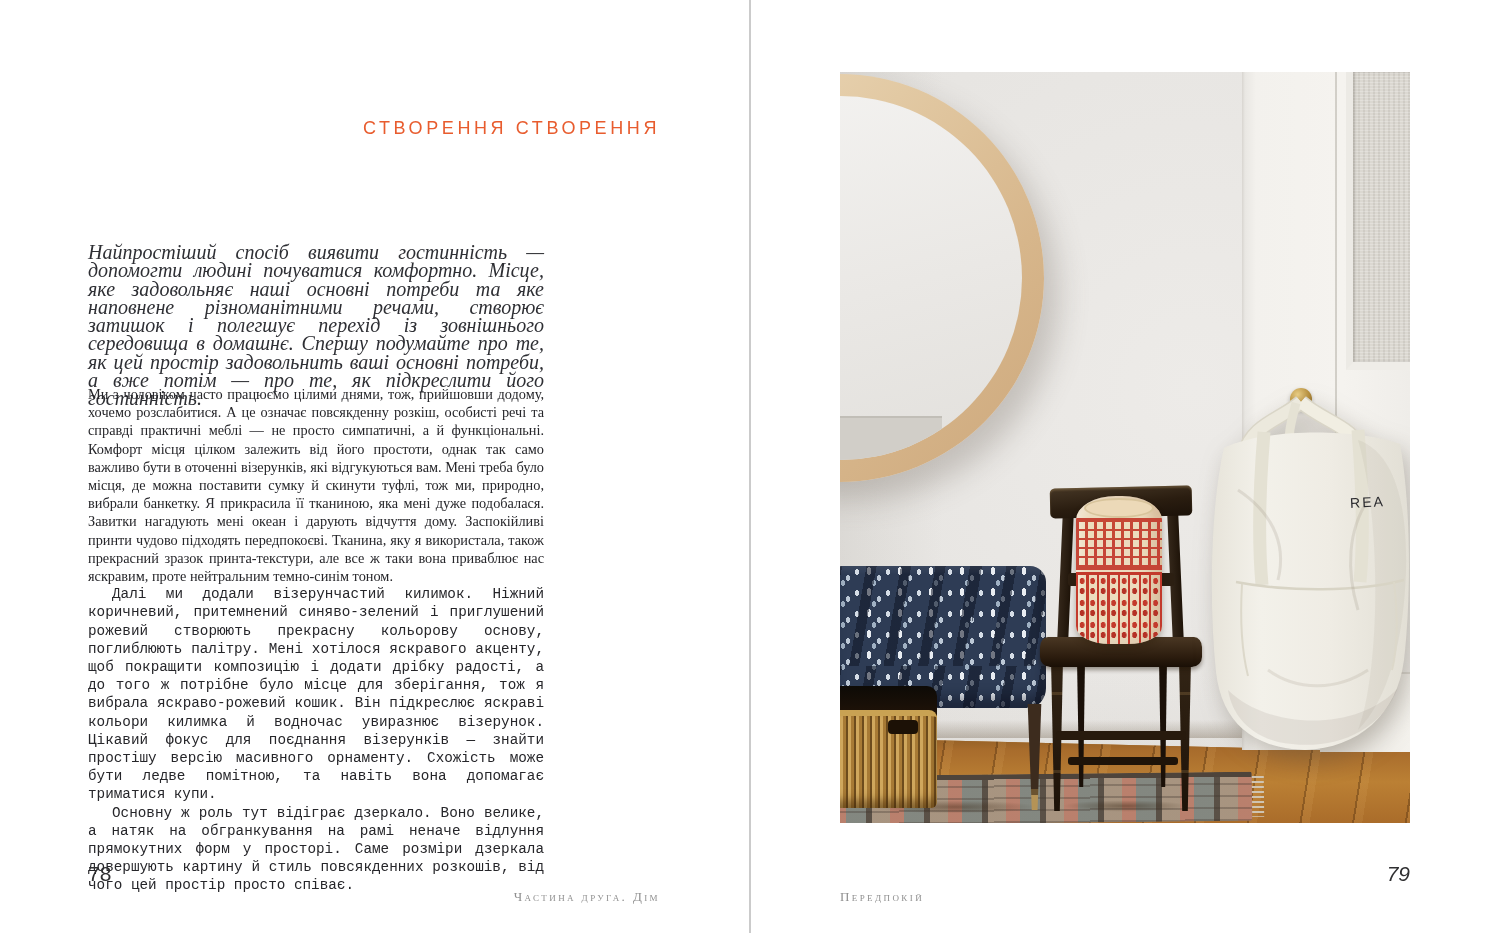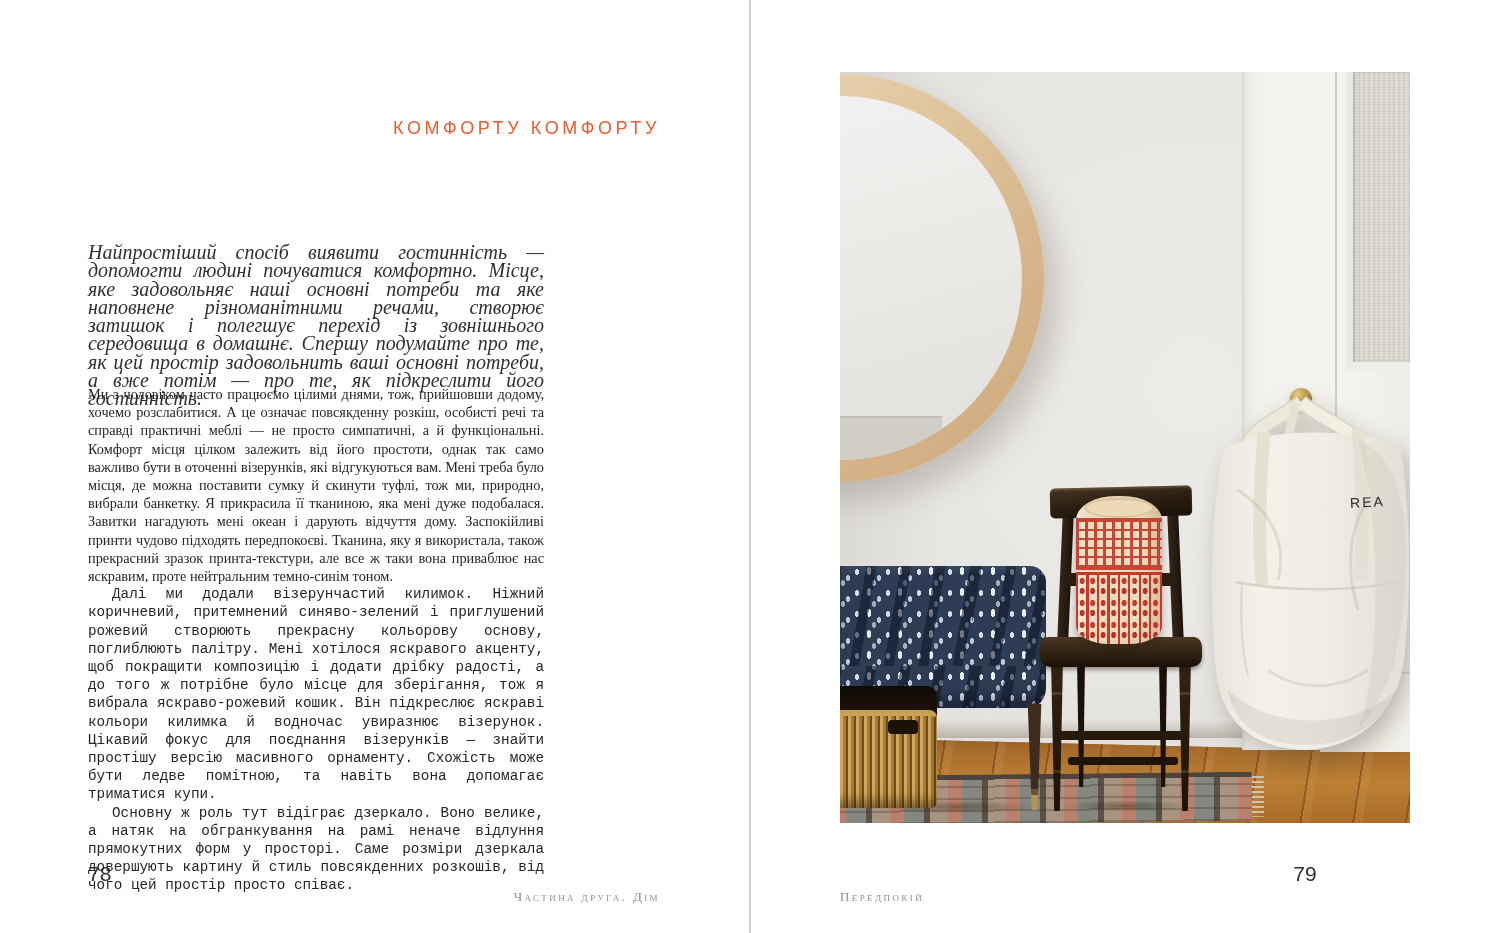--- a/index.html
+++ b/index.html
@@ -14,21 +14,21 @@
     font-size:18px;line-height:1;letter-spacing:3.6px;color:#e85c2e;font-weight:400;white-space:nowrap;}
   .intro{position:absolute;left:88px;top:243px;width:456px;font-style:italic;
     font-size:20px;line-height:18.3px;color:#2e2f34;text-align:justify;}
   .body-text{position:absolute;left:88px;top:385px;width:456px;font-size:14.3px;line-height:18.2px;
     color:#26262a;text-align:justify;}
   .body-text p{margin:0;}
   .body-text p + p{text-indent:24px;font-family:Liberation Mono, monospace;}
 
   .page-num{position:absolute;top:862px;font-family:"Liberation Sans",sans-serif;font-size:21px;color:#2f2f31;}
   .page-num-left{left:88px;}
-  .page-num-right{left:1200px;width:210px;text-align:center;}
+  .page-num-right{left:1200px;width:210px;text-align:right;font-style:italic;}
   .running-foot{position:absolute;top:889px;font-family:Liberation Serif, serif;font-size:13px;
     letter-spacing:2.4px;color:#8f8f8f;font-variant:small-caps;white-space:nowrap;}
   .foot-left{right:840px;}
   .foot-right{left:840px;}
 
   
   .photo{position:absolute;left:840px;top:72px;width:570px;height:751px;overflow:hidden;
     background:radial-gradient(120% 95% at 62% 42%, #edebe8 0%, #e7e5e2 55%, #dedcd9 100%);}
   .wall-vignette{position:absolute;inset:0;z-index:1;
     background:linear-gradient(90deg, rgba(150,145,135,0.14) 0%, rgba(150,145,135,0) 18%),
@@ -156,21 +156,21 @@
     font-family:"Liberation Sans",sans-serif;font-size:14px;letter-spacing:2px;color:#2a2a2e;}
 </style>
 </head>
 <body>
 
 <div class="spread">
 
   <div class="gutter"></div>
 
   <div>
-    <div class="chapter-title">КОМФОРТУ КОМФОРТУ</div>
+    <div class="chapter-title">СТВОРЕННЯ СТВОРЕННЯ</div>
 
     <div class="intro">Найпростіший спосіб виявити гостинність — допомогти людині почуватися комфортно. Місце, яке задовольняє наші основні потреби та яке наповнене різноманітними речами, створює затишок і полегшує перехід із зовнішнього середовища в домашнє. Спершу подумайте про те, як цей простір задовольнить ваші основні потреби, а вже потім — про те, як підкреслити його гостинність.</div>
 
     <div class="body-text">
       <p>Ми з чоловіком часто працюємо цілими днями, тож, прийшовши додому, хочемо розслабитися. А це означає повсякденну розкіш, особисті речі та справді практичні меблі — не просто симпатичні, а й функціональні. Комфорт місця цілком залежить від його простоти, однак так само важливо бути в оточенні візерунків, які відгукуються вам. Мені треба було місця, де можна поставити сумку й скинути туфлі, тож ми, природно, вибрали банкетку. Я прикрасила її тканиною, яка мені дуже подобалася. Завитки нагадують мені океан і дарують відчуття дому. Заспокійливі принти чудово підходять передпокоєві. Тканина, яку я використала, також прекрасний зразок принта-текстури, але все ж таки вона приваблює нас яскравим, проте нейтральним темно-синім тоном.</p>
       <p>Далі ми додали візерунчастий килимок. Ніжний коричневий, притемнений синяво-зелений і приглушений рожевий створюють прекрасну кольорову основу, поглиблюють палітру. Мені хотілося яскравого акценту, щоб покращити композицію і додати дрібку радості, а до того ж потрібне було місце для зберігання, тож я вибрала яскраво-рожевий кошик. Він підкреслює яскраві кольори килимка й водночас увиразнює візерунок. Цікавий фокус для поєднання візерунків — знайти простішу версію масивного орнаменту. Схожість може бути ледве помітною, та навіть вона допомагає триматися купи.</p>
       <p>Основну ж роль тут відіграє дзеркало. Воно велике, а натяк на обгранкування на рамі неначе відлуння прямокутних форм у просторі. Саме розміри дзеркала довершують картину й стиль повсякденних розкошів, від чого цей простір просто співає.</p>
     </div>
 
     <div class="page-num page-num-left">78</div>

